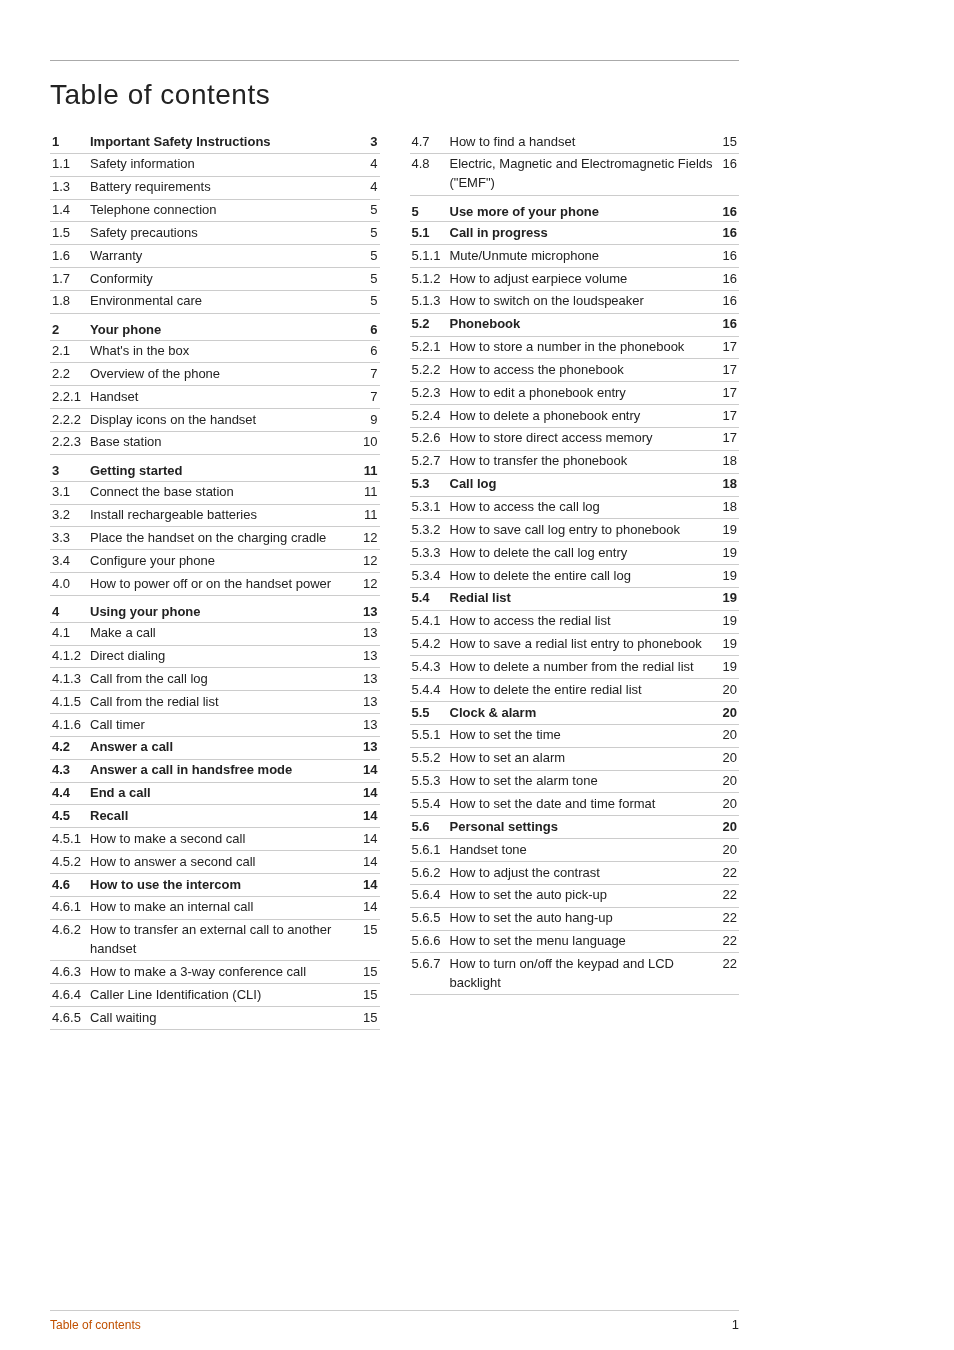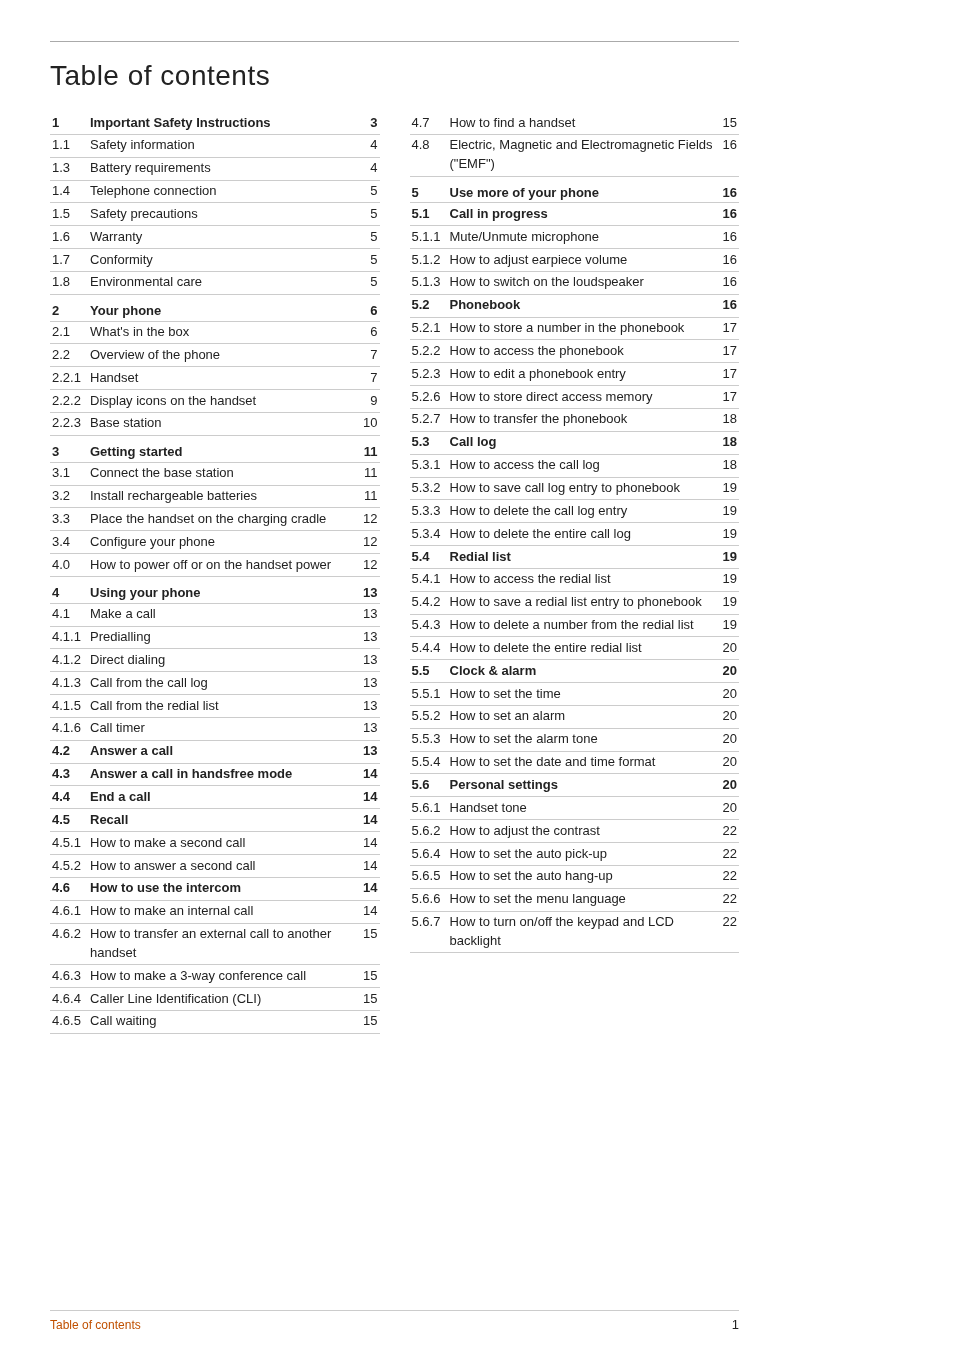--- a/index.html
+++ b/index.html
@@ -7,21 +7,21 @@
       font-family: Arial, Helvetica, sans-serif;
       background: #fff;
       color: #222;
       font-size: 13px;
       width: 954px;
       min-height: 1350px;
     }
     .page {
       width: 789px;
       min-height: 1350px;
-      padding: 41px 50px 40px 50px;
+      padding: 60px 50px 40px 50px;
       position: relative;
     }
     .top-rule {
       border-top: 1.5px solid #aaa;
       margin-bottom: 18px;
     }
     .page-title {
       font-size: 28px;
       font-weight: 300;
       color: #222;
@@ -223,25 +223,20 @@
               <td class="num-cell">4</td>
               <td class="label-cell">Using your phone</td>
               <td class="page-cell">13</td>
             </tr>
             <tr>
               <td class="num-cell">4.1</td>
               <td class="label-cell">Make a call</td>
               <td class="page-cell">13</td>
             </tr>
             <tr>
-              <td class="num-cell">4.1.1</td>
-              <td class="label-cell">Predialling</td>
-              <td class="page-cell">13</td>
-            </tr>
-            <tr>
               <td class="num-cell">4.1.2</td>
               <td class="label-cell">Direct dialing</td>
               <td class="page-cell">13</td>
             </tr>
             <tr>
               <td class="num-cell">4.1.3</td>
               <td class="label-cell">Call from the call log</td>
               <td class="page-cell">13</td>
             </tr>
             <tr>
@@ -369,20 +364,25 @@
               <td class="page-cell">17</td>
             </tr>
             <tr>
               <td class="num-cell">5.2.2</td>
               <td class="label-cell">How to access the phonebook</td>
               <td class="page-cell">17</td>
             </tr>
             <tr>
               <td class="num-cell">5.2.3</td>
               <td class="label-cell">How to edit a phonebook entry</td>
+              <td class="page-cell">17</td>
+            </tr>
+            <tr>
+              <td class="num-cell">5.2.4</td>
+              <td class="label-cell">How to delete a phonebook entry</td>
               <td class="page-cell">17</td>
             </tr>
             <tr>
               <td class="num-cell">5.2.6</td>
               <td class="label-cell">How to store direct access memory</td>
               <td class="page-cell">17</td>
             </tr>
             <tr>
               <td class="num-cell">5.2.7</td>
               <td class="label-cell">How to transfer the phonebook</td>

